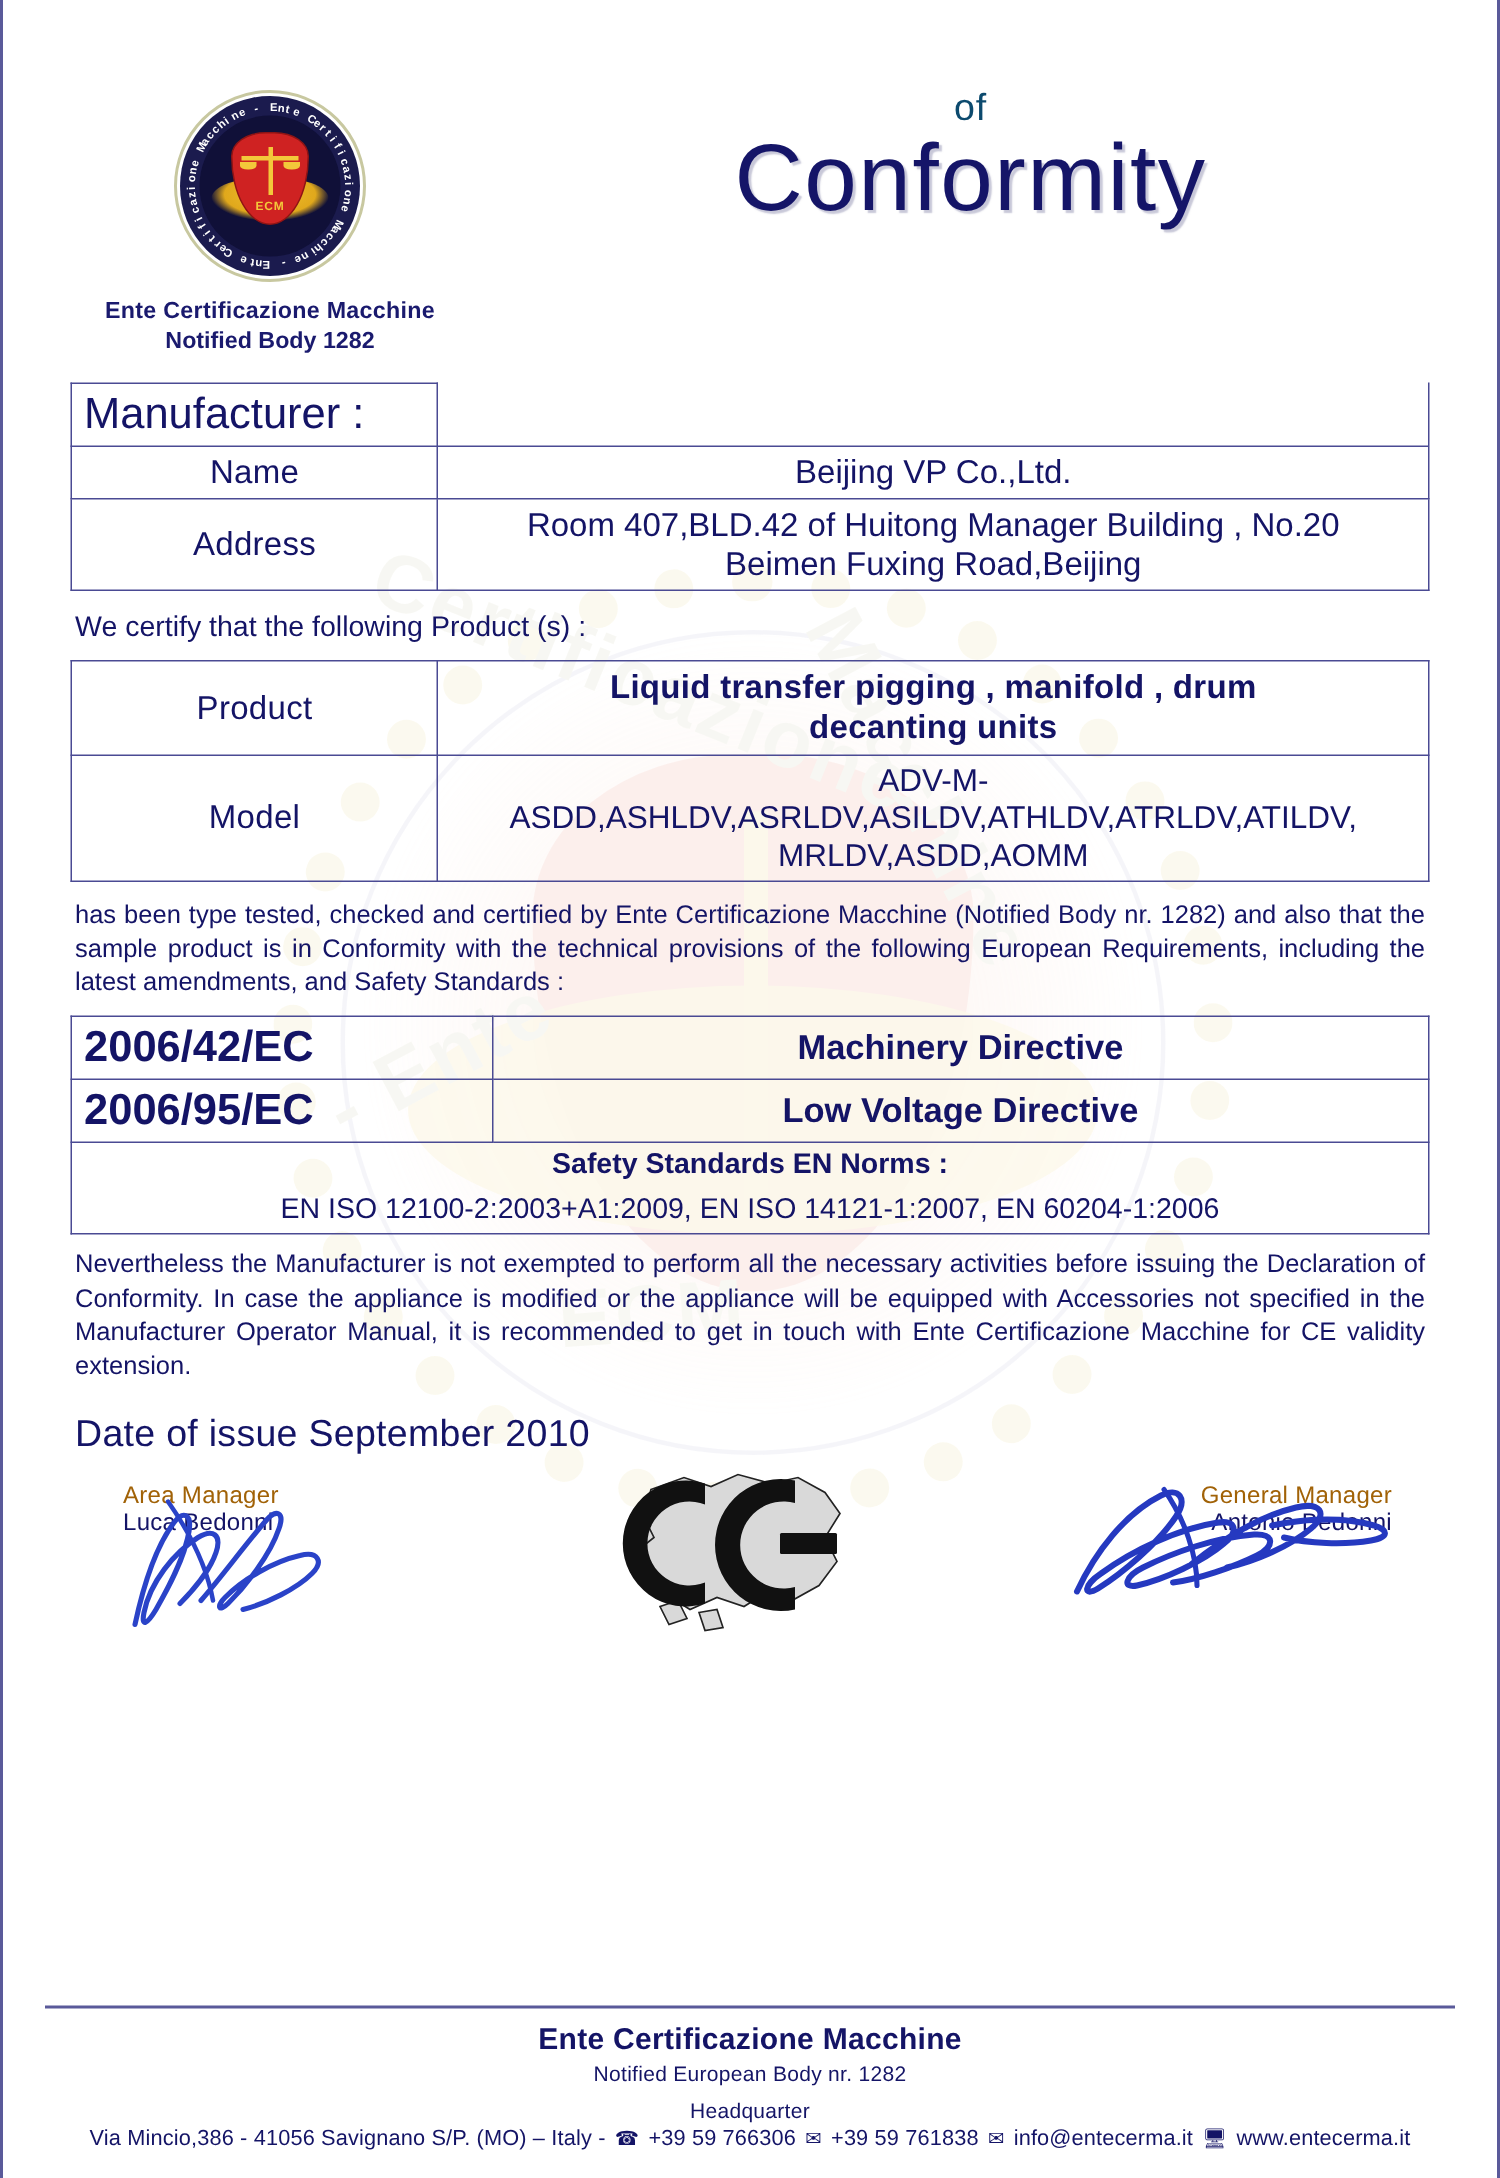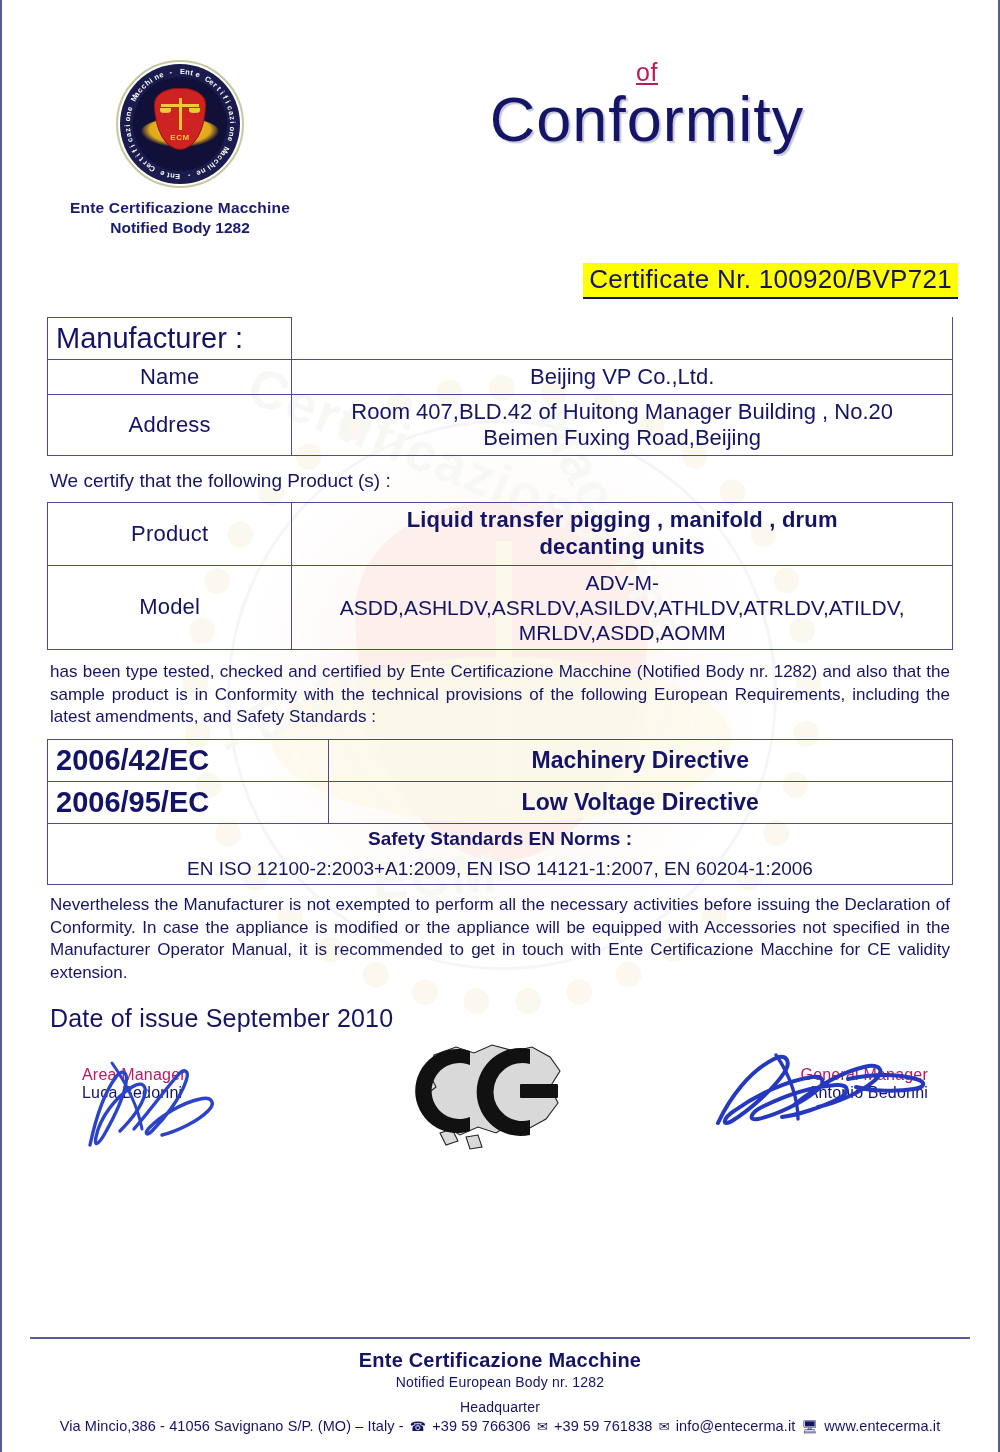--- a/index.html
+++ b/index.html
@@ -133,23 +133,22 @@
   }
   .org-sub { font-size:15.5px; font-weight:700; color:#1a1a6e; }
 
   .title-col { flex:1; text-align:center; padding-right:6px; }
   .t-big {
     font-size:63px; font-weight:400; color:#151568;
     letter-spacing:1px; line-height:.98;
     text-shadow:2px 2px 1px rgba(170,170,195,.65);
   }
   .t-of {
-    font-size:25px; color:#be185d; margin:6px 0 2px 0;
+    font-size:25px; color:#0c4a6e; margin:6px 0 2px 0;
     letter-spacing:.5px;
-    text-decoration:underline;
   }
 
   
   .certno-row { text-align:right; padding:26px 40px 0 0; }
   .certno {
     display:inline-block;
     background:#ffff00;
     color:#141466;
     font-size:26px;
     padding:1px 6px 2px 6px;
@@ -200,21 +199,21 @@
 
   
   .sigs {
     position:relative;
     display:flex; justify-content:space-between;
     padding:18px 70px 0 80px;
     min-height:120px;
   }
   .sigblock { position:relative; width:300px; }
   .sigblock.right { text-align:right; }
-  .sig-role { font-size:16px; color:#be185d; letter-spacing:.2px;margin-top:15px; }
+  .sig-role { font-size:16px; color:#a16207; letter-spacing:.2px; }
   .sig-name { font-size:16px; color:#141466; letter-spacing:.2px; }
   .sig-mark {
     position:absolute; left:0; top:6px;
     width:220px; height:95px;
     pointer-events:none;
   }
   .sig-mark.r { left:auto; right:-10px; top:-6px; width:240px; }
 
   .ce-wrap {
     position:absolute; left:50%; top:4px;
@@ -330,23 +329,20 @@
         <div class="org-name">Ente Certificazione Macchine</div>
         <div class="org-sub">Notified Body 1282</div>
       </div>
 
       <div class="title-col">
         <div class="t-of">of</div>
         <div class="t-big">Conformity</div>
       </div>
     </div>
 
-    <div class="certno-row">
-      <span class="certno">Certificate Nr. 100920/BVP721</span>
-    </div>
 
     <div class="tblwrap">
       <table class="doc">
         <tbody>
             <tr>
           <td class="lbl-left" style="width:27%;">Manufacturer :</td>
           <td class="blank"></td>
         </tr>
         <tr>
           <td class="lbl">Name</td>

